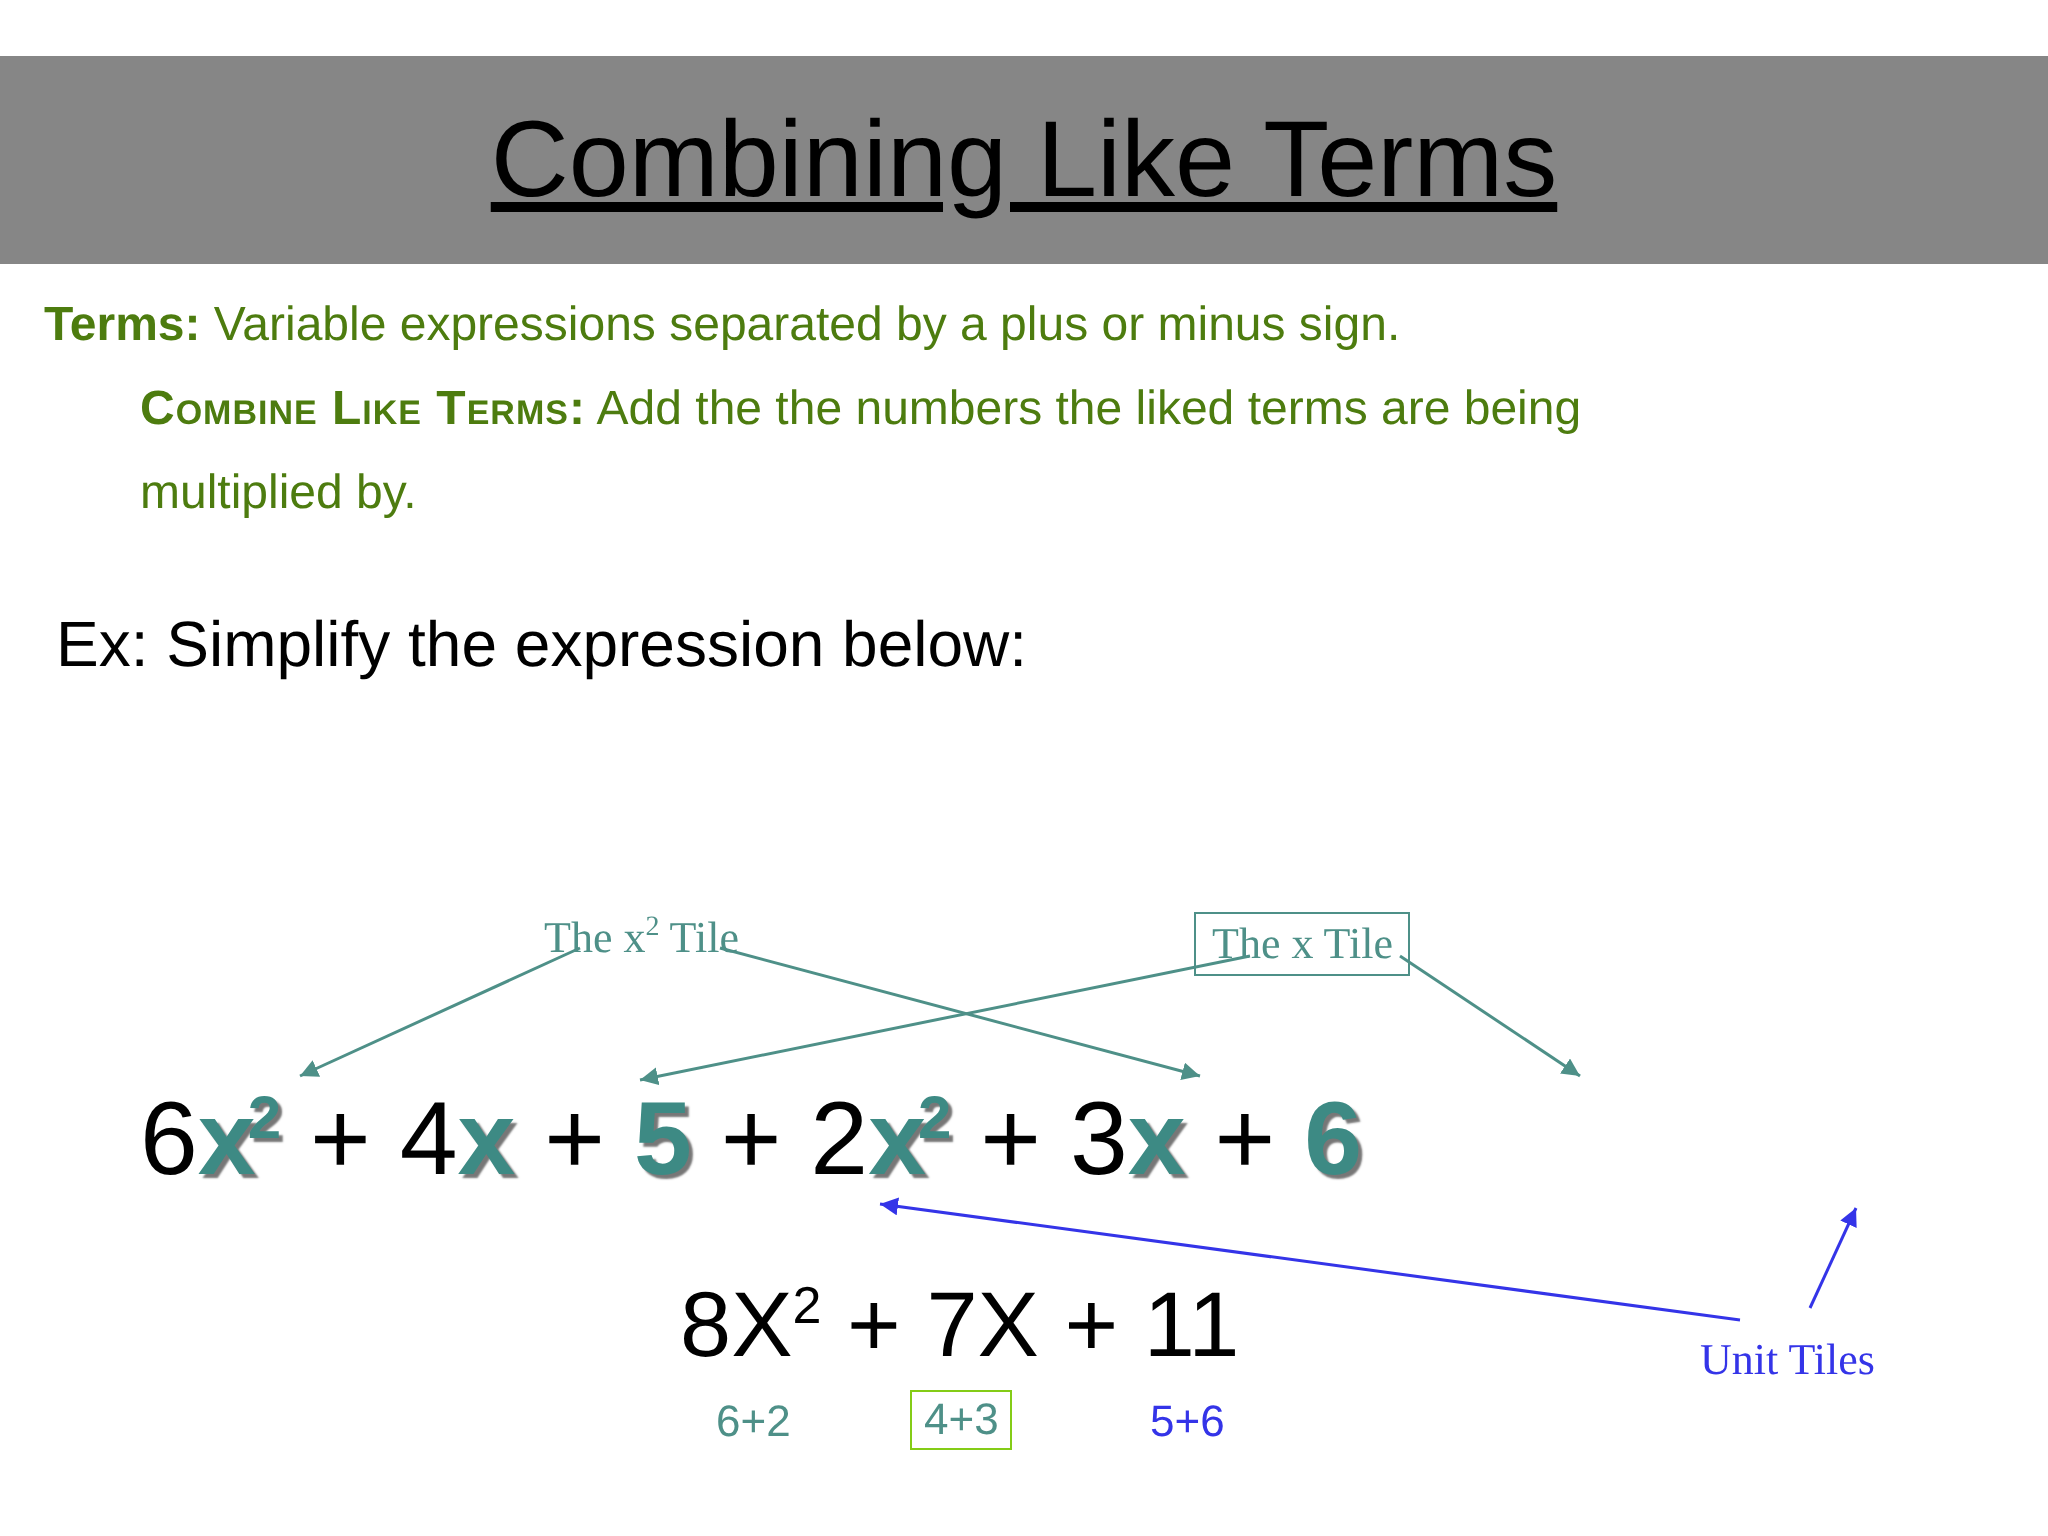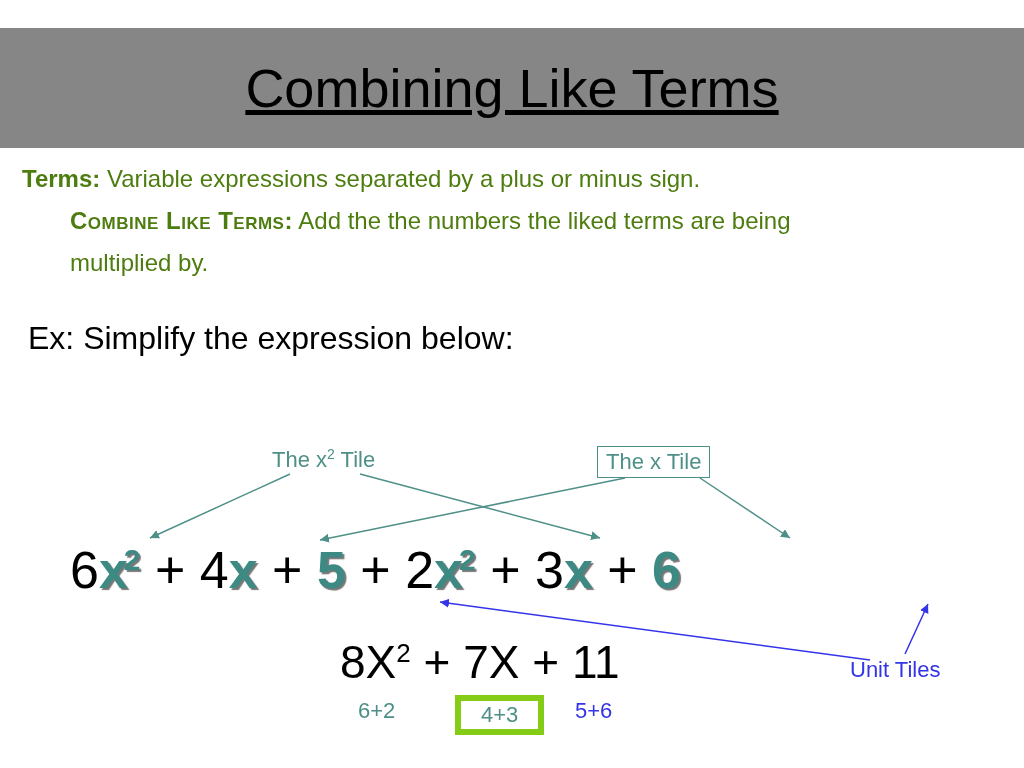--- a/index.html
+++ b/index.html
@@ -6,21 +6,21 @@
   body {
     width: 1024px;
     height: 768px;
     background: #fff;
     font-family: Arial, Helvetica, sans-serif;
     overflow: hidden;
     position: relative;
   }
   .title-bar {
     width: 100%;
-    height: 120px;
+    height: 104px;
     background: #868686;
     display: flex;
     align-items: center;
     justify-content: center;
     margin-top: 28px;
   }
   .title-text {
     font-size: 54px;
     text-decoration: underline;
     color: #000;
@@ -41,21 +41,22 @@
   .def-indent { padding-left: 48px; }
   .ex-line {
     font-size: 32px;
     padding: 30px 28px 0 28px;
   }
   
   .anno {
     position: absolute;
     font-size: 22px;
     color: #4E9088;
-    font-family: Liberation Sans, sans-serif;
+    font-family: Liberation Serif, serif;
+    margin-top: 10px;
   }
   .anno-x { color: #4E9088; border: 1px solid #4E9088; padding: 2px 8px; }
   .anno-unit { color: #3434e8; }
   
   .expr {
     position: absolute;
     top: 540px;
     left: 70px;
     right: 20px;
     font-size: 52px;
@@ -91,21 +92,21 @@
     font-size: 46px;
     color: #000;
   }
   .result sup { font-size: 26px; vertical-align: super; }
   
   .sum {
     position: absolute;
     font-size: 22px;
     color: #4E9088;
   }
-  .sum-box { border: 6px solid #84cc16; padding: 1px 20px; }
+  .sum-box { border: 1px solid #84cc16; padding: 1px 6px; }
   .sum-blue { color: #3434e8; }
   
   svg.overlay {
     position: absolute;
     top: 0; left: 0;
     width: 1024px; height: 768px;
     pointer-events: none;
   }
 </style>
 </head>

